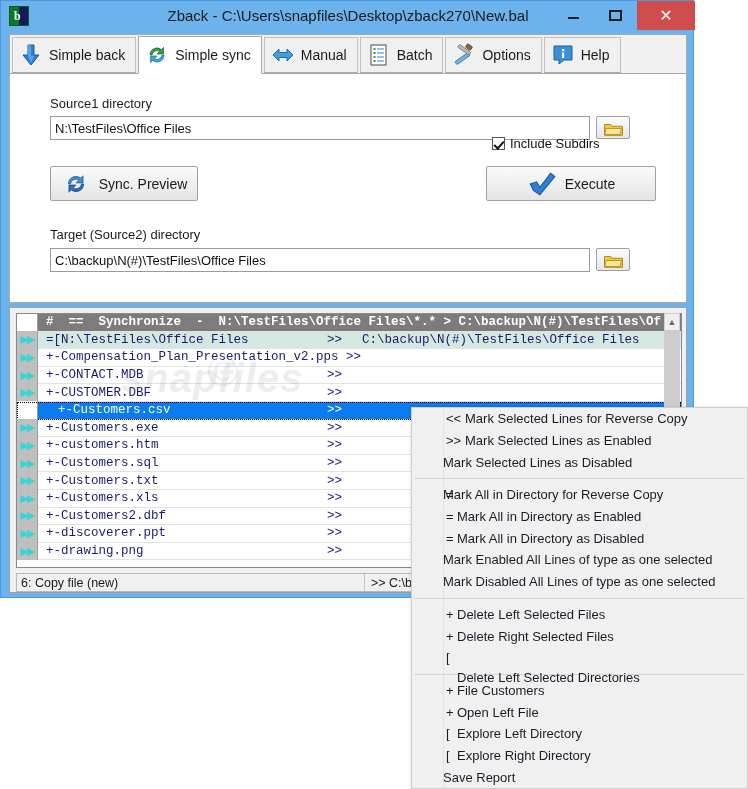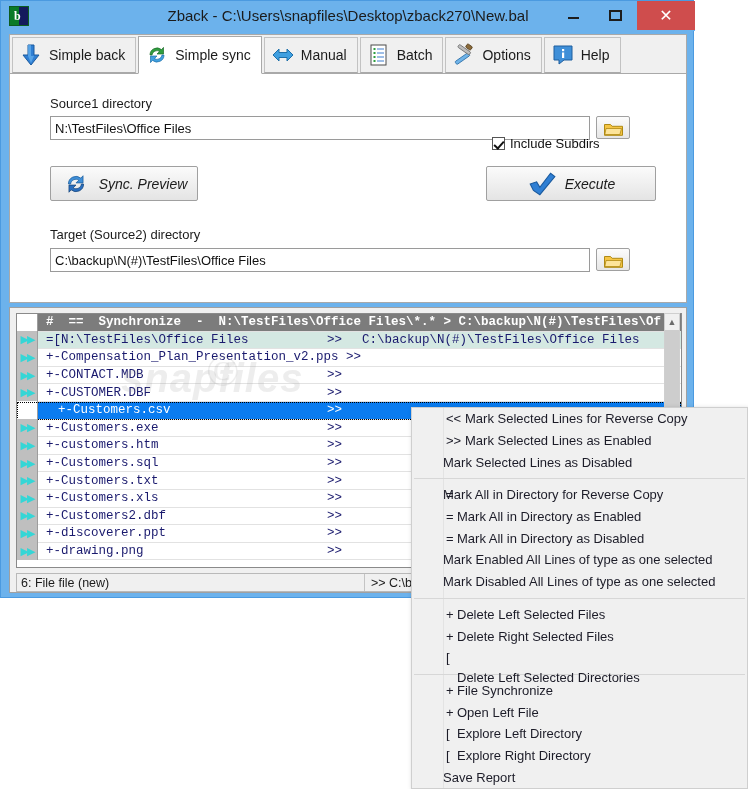--- a/index.html
+++ b/index.html
@@ -164,21 +164,21 @@
     width: 4px; height: 8px;
     border: solid #111; border-width: 0 2px 2px 0;
     transform: rotate(42deg);
   }
   .bigbtn {
     position: absolute;
     background: linear-gradient(#fbfbfb, #e4e4e4);
     border: 1px solid #a0a0a0;
     border-radius: 2px;
     display: flex; align-items: center; justify-content: center;
-    font-size: 14px; color: #1b1b1b; font-style: italic;
+    font-size: 14px; color: #1b1b1b;
   }
   .bigbtn .bic { width: 30px; height: 26px; margin-right: 8px; }
 
   
   .listbox {
     position: absolute; left: 8px; top: 306px;
     width: 678px; height: 286px;
     background: #f0f0f0;
     border: 1px solid #a0a0a0;
   }
@@ -475,21 +475,21 @@
           <div class="row normal"><div class="gut"><span class="ff">▶▶</span></div><span class="cell-name">+-discoverer.ppt</span><span class="cell-arrow">&gt;&gt;</span></div>
           <div class="row normal"><div class="gut"><span class="ff">▶▶</span></div><span class="cell-name">+-drawing.png</span><span class="cell-arrow">&gt;&gt;</span></div>
         </div>
 
       <div class="vscroll">
         <div class="up">▲</div>
         <div class="thumb"></div>
       </div>
 
       <div class="statusbar">
-        <span class="s1">6: File file (new)</span>
+        <span class="s1">6: Copy file (new)</span>
         <span class="sep"></span>
         <span class="s2">&gt;&gt; C:\ba</span>
       </div>
     </div>
 
     <div class="watermark2">©</div>
     <div class="watermark">snapfiles</div>
 
   </div>
 
@@ -535,21 +535,21 @@
           <span class="pre">+</span>
           <span class="txt" style="margin-left: 14px;">Delete Right Selected Files</span>
         </div>
         <div class="ctxitem">
           <span class="pre">[</span>
           <span class="txt" style="margin-left: 14px; margin-top: 40px;">Delete Left Selected Directories</span>
         </div>
         <div class="ctxsep"></div>
         <div class="ctxitem">
           <span class="pre">+</span>
-          <span class="txt" style="margin-left: 14px;">File Synchronize</span>
+          <span class="txt" style="margin-left: 14px;">File Customers</span>
         </div>
         <div class="ctxitem">
           <span class="pre">+</span>
           <span class="txt" style="margin-left: 14px;">Open Left File</span>
         </div>
         <div class="ctxitem">
           <span class="pre">[</span>
           <span class="txt" style="margin-left: 14px;">Explore Left  Directory</span>
         </div>
         <div class="ctxitem">

